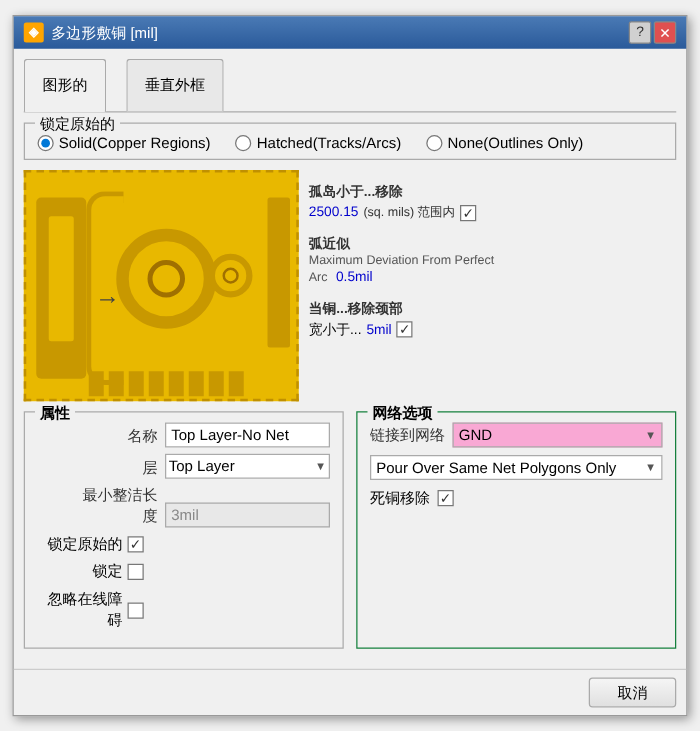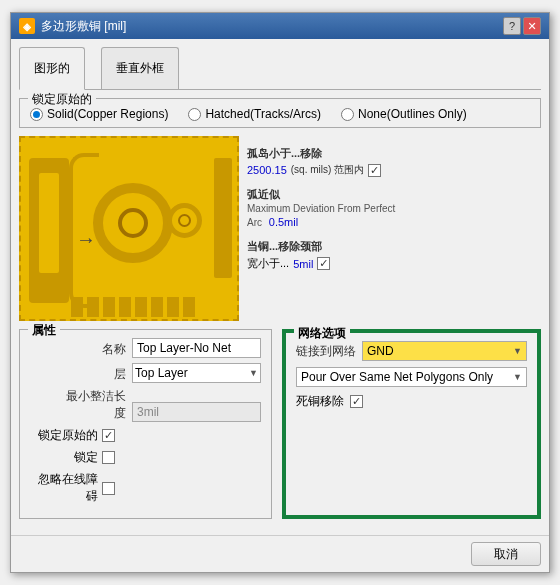--- a/index.html
+++ b/index.html
@@ -261,21 +261,21 @@
       position: absolute;
       top: -8px;
       left: 8px;
       background: #f0f0f0;
       padding: 0 4px;
       font-size: 12px;
       font-weight: bold;
     }
     .net-box {
       flex: 1;
-      border: 4px solid #15803d;
+      border: 1px solid #15803d;
       padding: 8px 10px;
       position: relative;
     }
     .net-legend {
       position: absolute;
       top: -8px;
       left: 8px;
       background: #f0f0f0;
       padding: 0 4px;
       font-size: 12px;
@@ -352,21 +352,21 @@
     }
     .net-label {
       font-size: 12px;
       color: #333;
       width: 60px;
       flex-shrink: 0;
     }
     .net-select {
       flex: 1;
       border: 1px solid #aaa;
-      background: #fde047;
+      background: #f9a8d4;
       height: 20px;
       display: flex;
       align-items: center;
       justify-content: space-between;
       padding: 0 4px;
       cursor: pointer;
       font-size: 12px;
     }
     .net-select-full {
       width: 100%;

